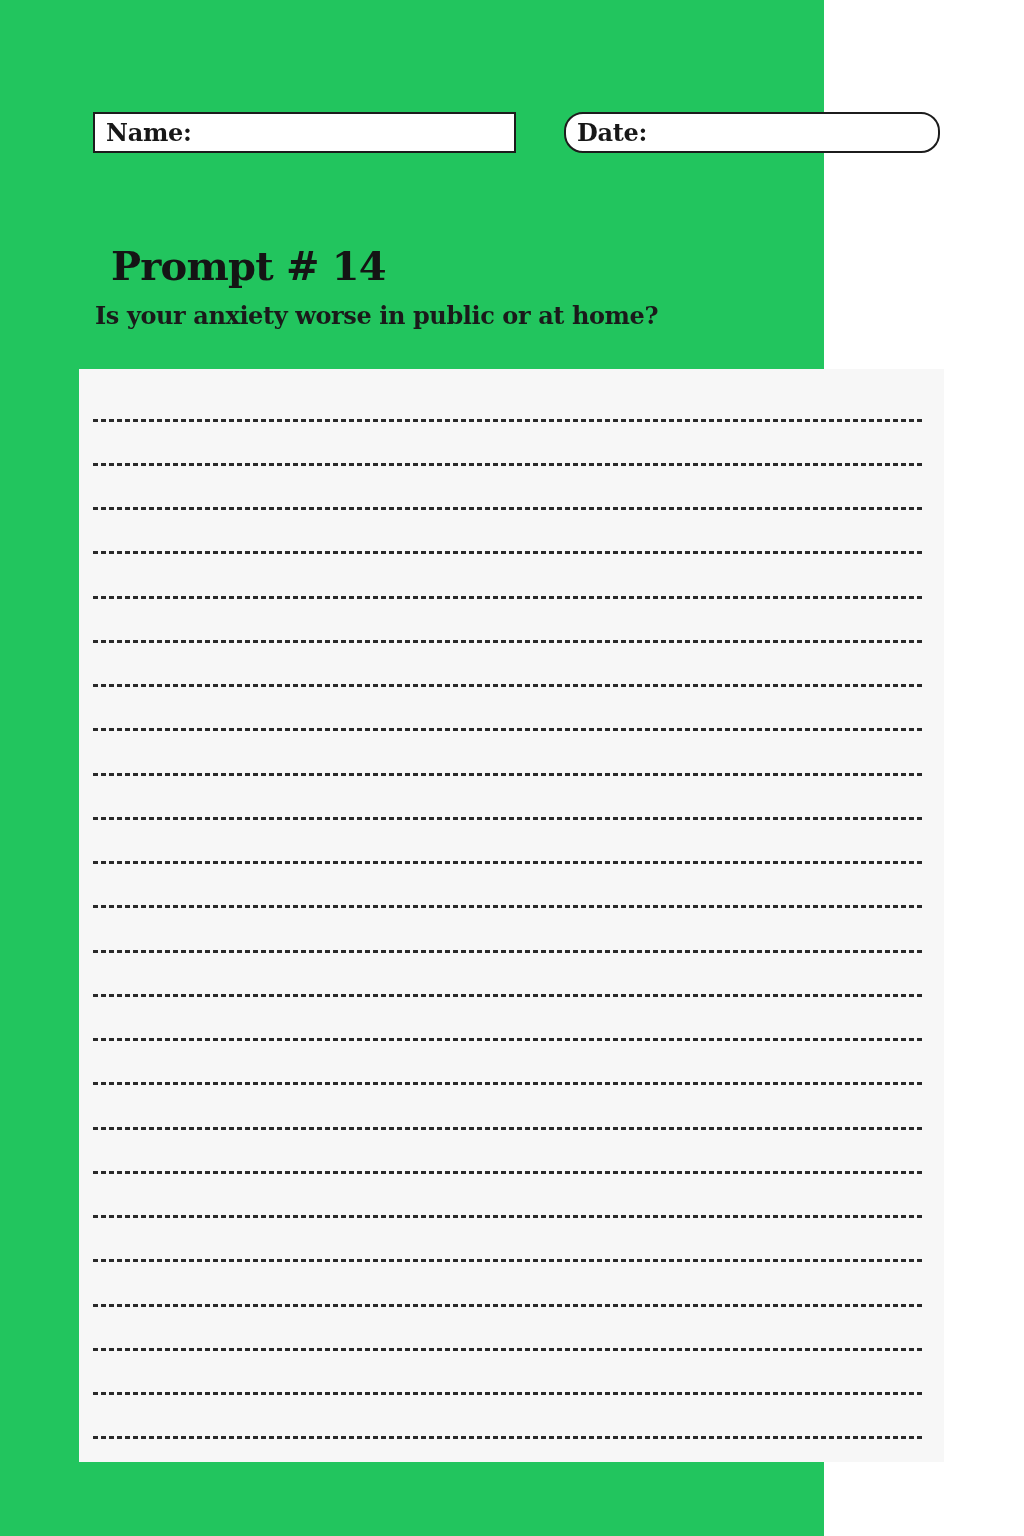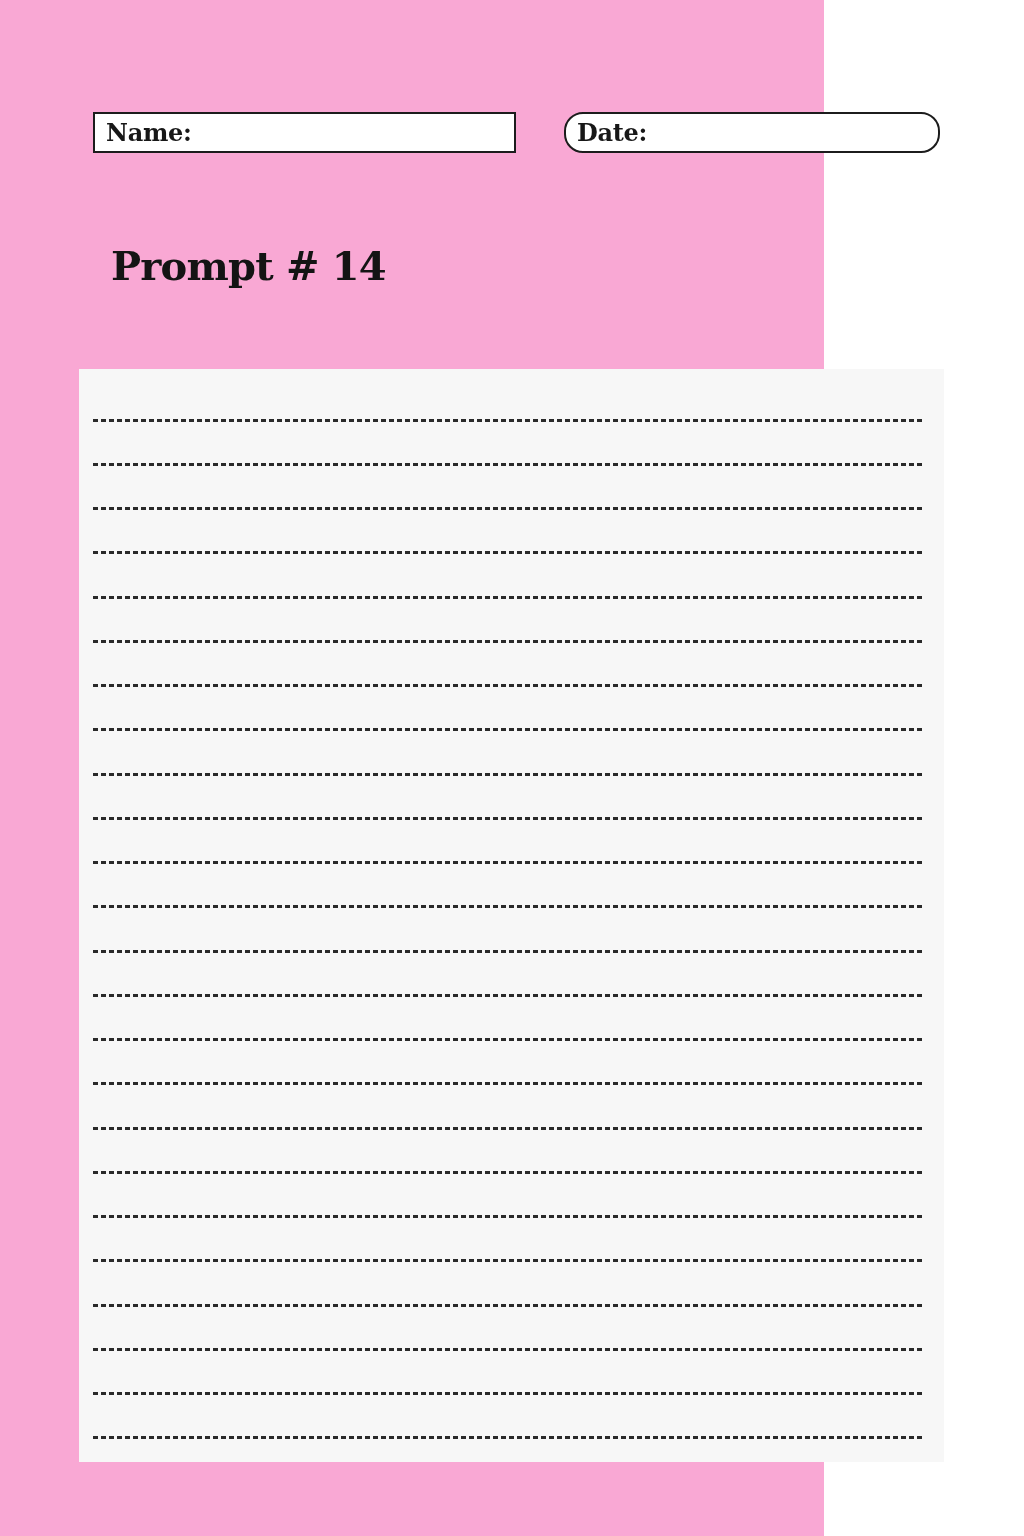--- a/index.html
+++ b/index.html
@@ -12,21 +12,21 @@
     background: #ffffff;
     font-family: "DejaVu Serif", "Liberation Serif", serif;
     position: relative;
     overflow: hidden;
   }
   .page {
     position: absolute;
     inset: 0;
     width: 824px;
     height: 1536px;
-    background: #f9a8d4;
+    background: #22c55e;
   }
   .field-box {
     position: absolute;
     box-sizing: border-box;
     height: 41px;
     border: 2px solid #1c1c1c;
     background: #ffffff;
     display: flex;
     align-items: center;
     padding-left: 11px;
@@ -101,20 +101,21 @@
   <div class="field-box name-box">
     <span class="field-label">Name:</span>
   </div>
 
   <div class="field-box date-box">
     <span class="field-label">Date:</span>
   </div>
 
   <h1 class="page-title">Prompt # 14</h1>
 
+  <h2 class="prompt-question">Is your anxiety worse in public or at home?</h2>
 
   <div class="writing-panel" style="background: rgb(247, 247, 247); --line-color: #2a2a2a;">
       <div class="dashed-line" style="top: 49.5px;"></div>
       <div class="dashed-line" style="top: 93.76px;"></div>
       <div class="dashed-line" style="top: 138.02px;"></div>
       <div class="dashed-line" style="top: 182.28px;"></div>
       <div class="dashed-line" style="top: 226.54px;"></div>
       <div class="dashed-line" style="top: 270.8px;"></div>
       <div class="dashed-line" style="top: 315.06px;"></div>
       <div class="dashed-line" style="top: 359.32px;"></div>

